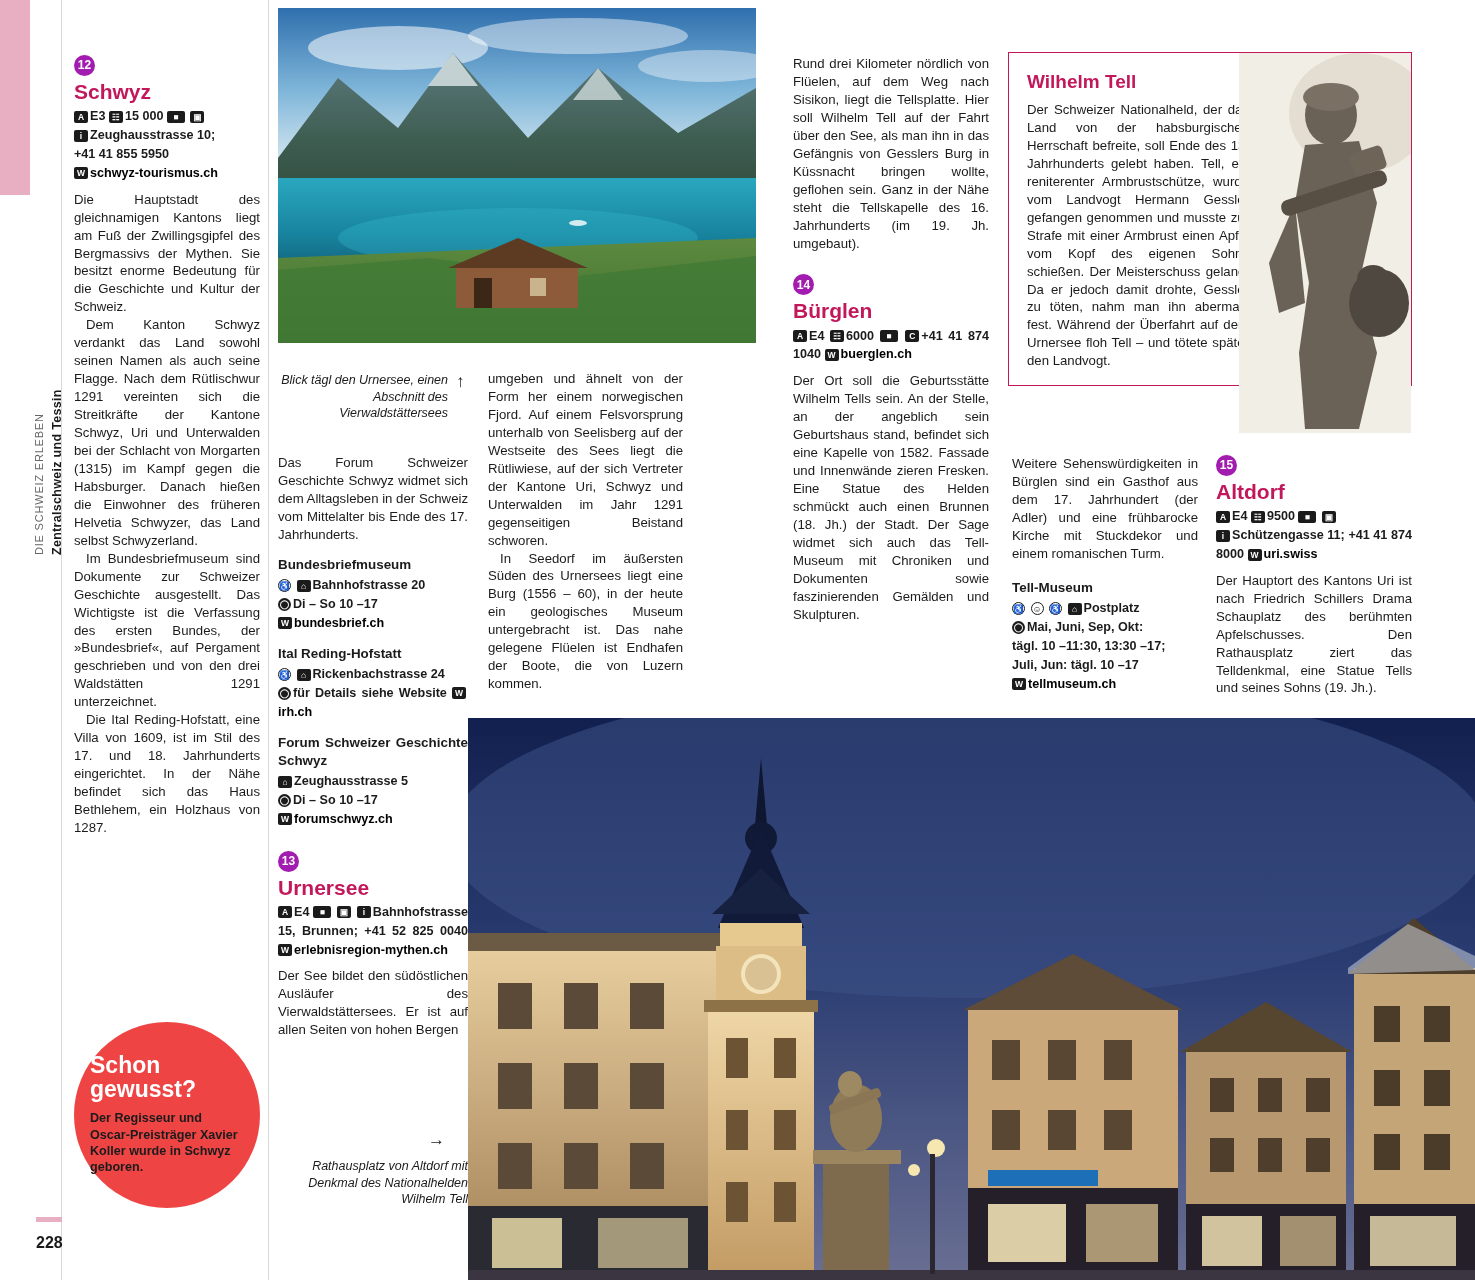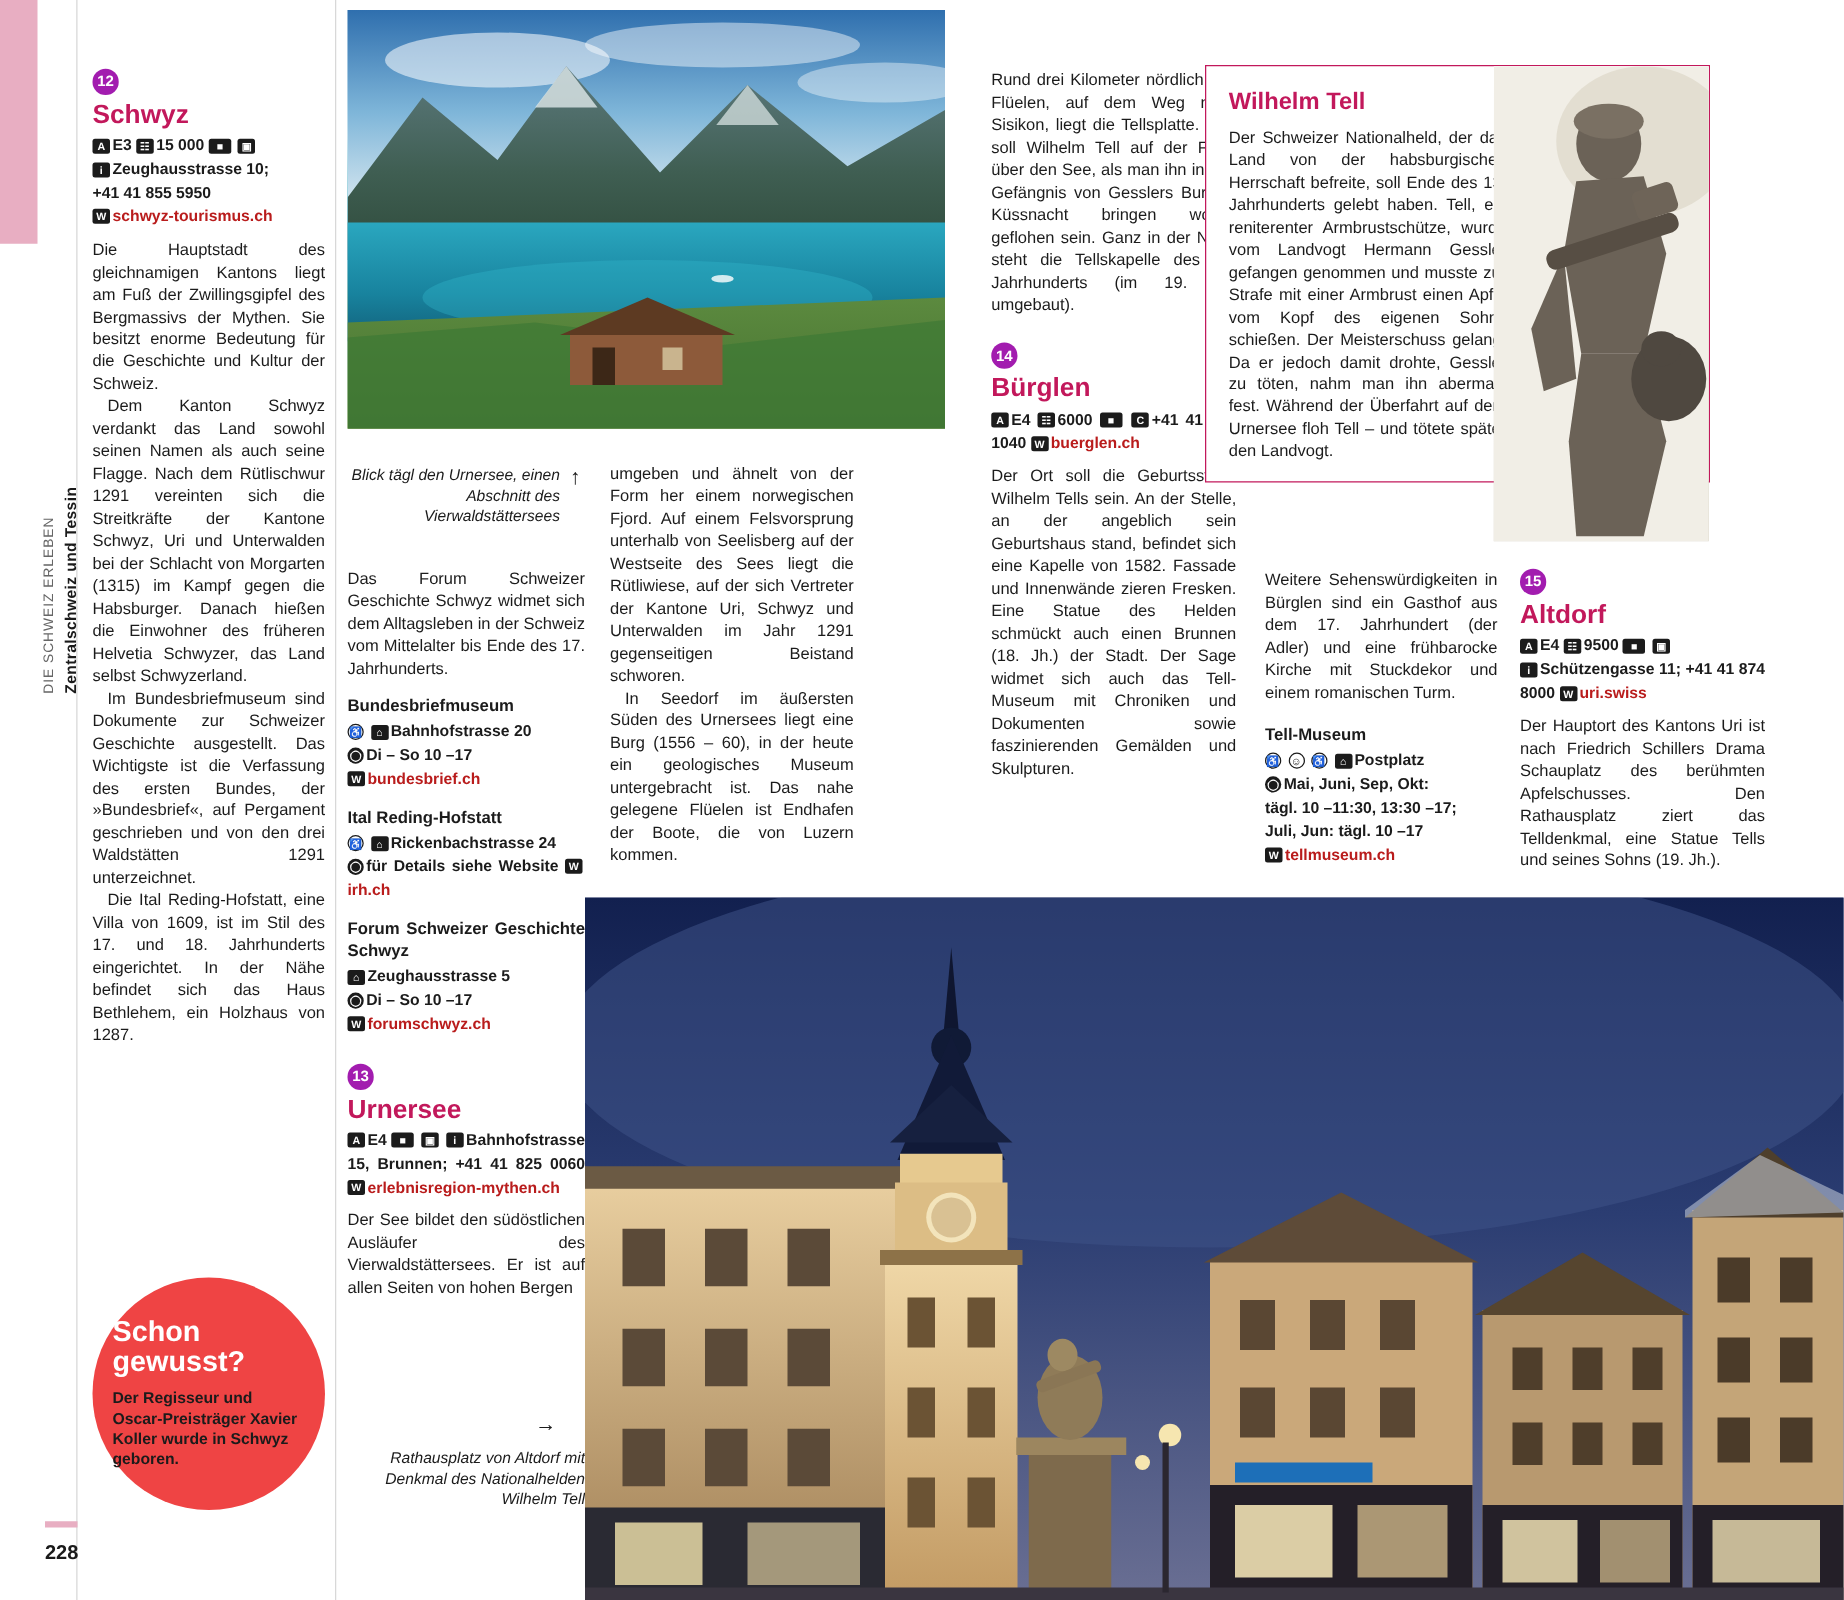--- a/index.html
+++ b/index.html
@@ -85,21 +85,21 @@
     font-size: 21px; font-weight: bold; color: #c2185b;
     margin: 4px 0 4px 0; line-height: 1.1;
   }
   .sub-head {
     font-size: 13.4px; font-weight: bold; color: #1b1b1b;
     margin: 12px 0 2px 0;
   }
 
   
   .info-block { font-size: 12.6px; line-height: 1.5; margin-bottom: 8px; }
-  .info-block .w { color: #b91c1c; font-weight: bold; }
+  .info-block .w { color: #000000; font-weight: bold; }
   .info-block b { font-weight: bold; }
   .ic {
     display: inline-block;
     width: 14px; height: 12px;
     background: #1b1b1b; color: #fff;
     font-size: 8.5px; line-height: 12px; text-align: center;
     border-radius: 2px;
     vertical-align: middle;
     margin-right: 2px;
     font-weight: bold;
@@ -136,21 +136,21 @@
     font-size: 17px; color: #1b1b1b;
   }
 
   #photo-altdorf {
     left: 468px; top: 718px; width: 1007px; height: 562px;
     background: linear-gradient(#1b2a5e 0%, #2b3e78 22%, #4a5a8e 42%, #6a6f93 62%, #8a7f87 80%, #6e6470 100%);
   }
 
   
   #tell-box {
-    position: absolute; left: 964px; top: 52px;
+    position: absolute; left: 1008px; top: 52px;
     width: 404px; height: 334px;
     border: 1.6px solid #c2185b;
     background: #ffffff;
   }
   #tell-box .tb-title {
     position: absolute; left: 18px; top: 18px;
     font-size: 19px; font-weight: bold; color: #c2185b;
   }
   #tell-box .tb-text {
     position: absolute; left: 18px; top: 48px; width: 222px;
@@ -297,21 +297,21 @@
     </div>
 
     <div style="margin-top:22px;">
       <span class="num-badge">13</span>
     </div>
     <div class="place-title">Urnersee</div>
     <div class="info-block">
       <span class="ic">A</span><b>E4</b>
       <span class="ic wide">■</span>
       <span class="ic">▣</span>
-      <span class="ic">i</span><b>Bahnhofstrasse 15, Brunnen; +41 41 825 0060</b>
+      <span class="ic">i</span><b>Bahnhofstrasse 15, Brunnen; +41 52 825 0040</b>
       <span class="ic">W</span><span class="w">erlebnisregion-mythen.ch</span>
     </div>
     <p class="first">Der See bildet den südöstlichen Ausläufer des Vierwaldstättersees. Er ist auf allen Seiten von hohen Bergen</p>
   </div>
 
   <div class="arrow-right">→</div>
   <div class="caption" id="cap-altdorf">Rathausplatz von Altdorf mit Denkmal des Nationalhelden Wilhelm Tell</div>
 
   <div class="col col3">
     <p class="first">umgeben und ähnelt von der Form her einem norwegischen Fjord. Auf einem Felsvorsprung unterhalb von Seelisberg auf der Westseite des Sees liegt die Rütliwiese, auf der sich Vertreter der Kantone Uri, Schwyz und Unterwalden im Jahr 1291 gegenseitigen Beistand schworen.</p>

